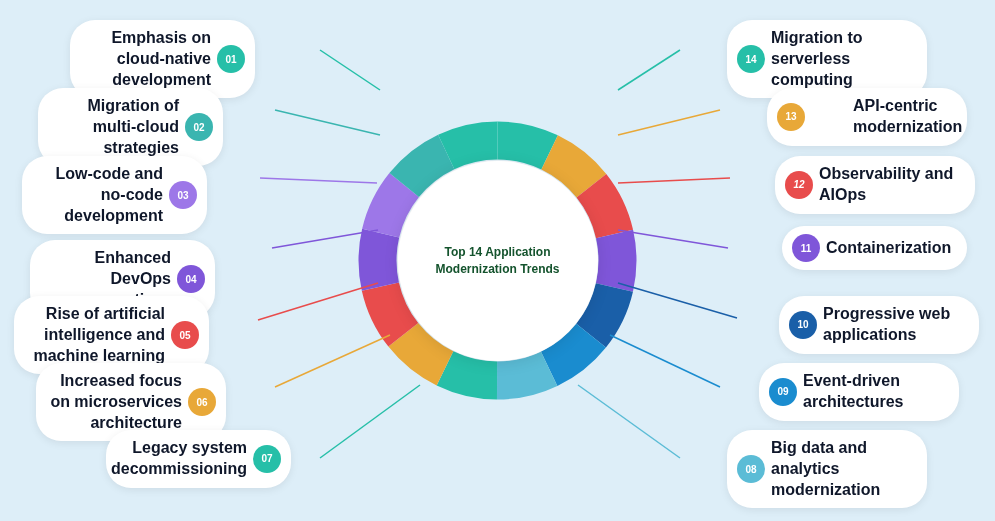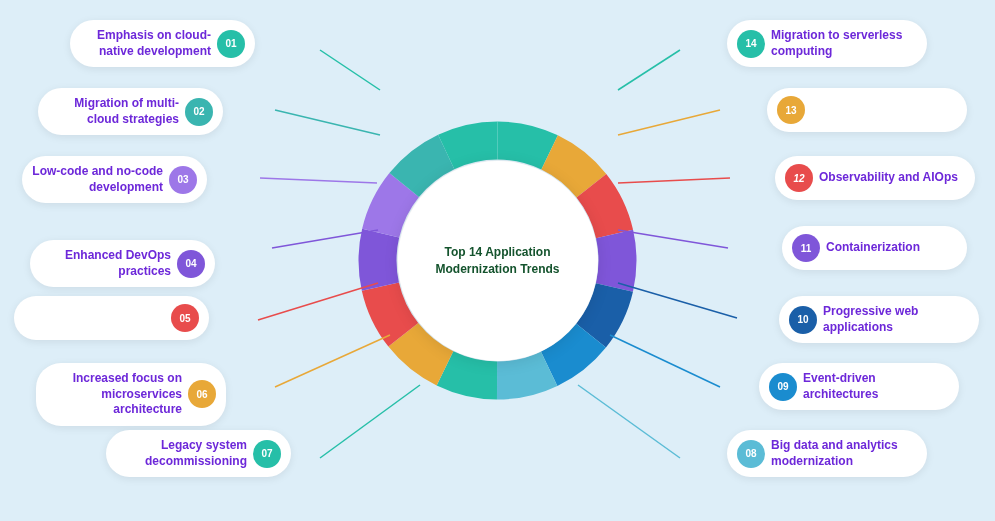--- a/index.html
+++ b/index.html
@@ -55,23 +55,23 @@
       box-shadow: 0 2px 8px rgba(0,0,0,0.08);
       z-index: 20;
       gap: 6px;
     }
 
     .item-pill.left {
       flex-direction: row-reverse;
     }
 
     .item-pill-text {
-      font-size: 12px;
+      font-size: 16px;
       font-weight: 600;
-      color: #6d28d9;
+      color: #0f172a;
       text-align: center;
       line-height: 1.3;
     }
 
     .item-pill.left .item-pill-text {
       text-align: right;
     }
 
     .item-pill.right .item-pill-text {
       text-align: left;
@@ -184,39 +184,41 @@
     <span class="item-pill-text">Low-code and no-code development</span>
   </div>
 
   <div class="item-pill left item-04" style="width:185px;top:226px;left:30px;">
     <span class="item-number" style="background:#7f56d9;">04</span>
     <span class="item-pill-text">Enhanced DevOps practices</span>
   </div>
 
   <div class="item-pill left item-05" style="width:195px;top:296px;left:14px;">
     <span class="item-number" style="background:#e84c4c;">05</span>
+    <span class="item-pill-text">Rise of artificial intelligence and machine learning</span>
   </div>
 
   <div class="item-pill left item-06" style="width:190px;top:363px;left:36px;">
     <span class="item-number" style="background:#e8a838;">06</span>
     <span class="item-pill-text">Increased focus on microservices architecture</span>
   </div>
 
   <div class="item-pill left item-07" style="width:185px;top:430px;left:106px;">
     <span class="item-number" style="background:#26bfa8;">07</span>
     <span class="item-pill-text">Legacy system decommissioning</span>
   </div>
 
   <div class="item-pill right" style="width:200px;top:20px;right:68px;">
     <span class="item-number" style="background:#26bfa8;">14</span>
     <span class="item-pill-text">Migration to serverless computing</span>
   </div>
 
   <div class="item-pill right" style="width:200px;top:88px;right:28px;gap:48px;">
     <span class="item-number" style="background:#e8a838;">13</span>
+    <span class="item-pill-text">API-centric modernization</span>
   </div>
 
   <div class="item-pill right" style="width:200px;top:156px;right:20px;">
     <span class="item-number" style="background:#e84c4c;font-style:italic;">12</span>
     <span class="item-pill-text">Observability and AIOps</span>
   </div>
 
   <div class="item-pill right" style="width:185px;top:226px;right:28px;">
     <span class="item-number" style="background:#7f56d9;">11</span>
     <span class="item-pill-text">Containerization</span>

